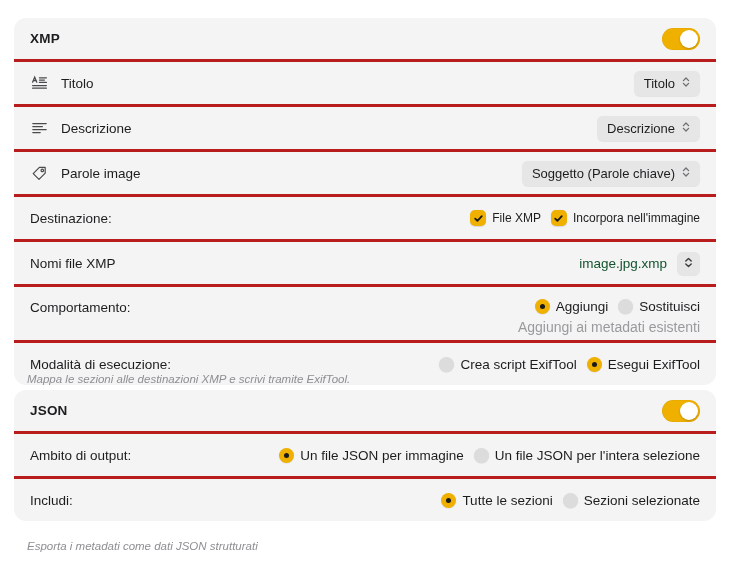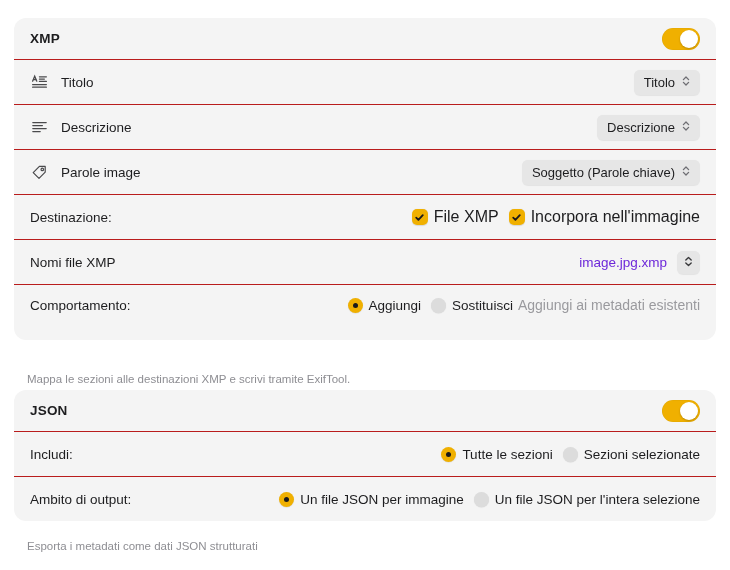--- a/index.html
+++ b/index.html
@@ -72,41 +72,42 @@
     box-shadow: 0 1px 2px rgba(0,0,0,.22);
   }
 
   
   .row {
     display: flex;
     align-items: center;
     min-height: 45px;
     padding: 0 16px;
     box-sizing: border-box;
-    border-top: 1px solid #b91c1c;
+    border-top: 3px solid #b91c1c;
     position: relative;
   }
   .row.tall { min-height: 56px; align-items: flex-start; padding-top: 12px; }
   .row-label {
     font-size: 13.5px;
     color: #1d1d1f;
     white-space: nowrap;
   }
   .row-left {
     display: flex;
     align-items: center;
     gap: 12px;
   }
   .row-right {
     margin-left: auto;
     display: flex;
     align-items: center;
     gap: 10px;
   }
   .row.tall .row-right {
+    flex-direction: column;
     align-items: flex-end;
     gap: 5px;
   }
   .row.tall .row-left { padding-top: 1px; }
 
   
   .lead-icon {
     width: 19px;
     height: 19px;
     flex: none;
@@ -133,41 +134,41 @@
   .chev {
     font-size: 10px;
     line-height: 1;
     color: #6e6e73;
     display: inline-block;
   }
 
   
   .plain-value {
     font-size: 13.5px;
-    color: #6d28d9;
+    color: #14532d;
     white-space: nowrap;
   }
   .stepper {
     width: 23px;
     height: 23px;
     border-radius: 6px;
     background: #e6e6e6;
     display: inline-flex;
     align-items: center;
     justify-content: center;
     box-shadow: 0 .5px 1px rgba(0,0,0,.07);
   }
   .stepper .chev { font-size: 11px; color: #3a3a3c; }
 
   
   .check-item {
     display: inline-flex;
     align-items: center;
     gap: 6px;
-    font-size: 16px;
+    font-size: 12px;
     color: #1d1d1f;
     white-space: nowrap;
   }
   .cbox {
     width: 16px;
     height: 16px;
     border-radius: 5px;
     flex: none;
     display: inline-flex;
     align-items: center;
@@ -210,20 +211,21 @@
     white-space: nowrap;
   }
 
   
   .footnote {
     position: absolute;
     left: 27px;
     font-size: 11.5px;
     color: #8e8e93;
     white-space: nowrap;
+    font-style: italic;
   }
   #foot-xmp  { top: 373px; }
   #foot-json { top: 540px; }
 </style>
 </head>
 <body>
 
 <div class="page">
 
   <section class="card" id="card-xmp">
@@ -363,67 +365,84 @@
           </span>
           <span class="radio-item">
             <span class="radio off"></span>
             <span>Sostituisci</span>
           </span>
         </div>
         <span class="hint">Aggiungi ai metadati esistenti</span>
       </div>
     </div>
 
+    <div class="row">
+      <div class="row-left">
+        <span class="row-label">Modalità di esecuzione:</span>
+      </div>
+      <div class="row-right">
+        <span class="radio-item">
+          <span class="radio off"></span>
+          <span>Crea script ExifTool</span>
+        </span>
+        <span class="radio-item">
+          <span class="radio">
+              <span class="dot"></span>
+            </span>
+          <span>Esegui ExifTool</span>
+        </span>
+      </div>
+    </div>
 
   </section>
 
   <div class="footnote" id="foot-xmp">Mappa le sezioni alle destinazioni XMP e scrivi tramite ExifTool.</div>
 
   <section class="card" id="card-json">
 
     <div class="card-header">
       <span class="card-title">JSON</span>
       <div class="toggle">
         <div class="knob"></div>
       </div>
     </div>
 
     <div class="row">
       <div class="row-left">
+        <span class="row-label">Ambito di output:</span>
+      </div>
+      <div class="row-right">
+        <span class="radio-item">
+          <span class="radio">
+              <span class="dot"></span>
+            </span>
+          <span>Un file JSON per immagine</span>
+        </span>
+        <span class="radio-item">
+          <span class="radio off"></span>
+          <span>Un file JSON per l'intera selezione</span>
+        </span>
+      </div>
+    </div>
+
+    <div class="row">
+      <div class="row-left">
         <span class="row-label">Includi:</span>
       </div>
       <div class="row-right">
         <span class="radio-item">
           <span class="radio">
               <span class="dot"></span>
             </span>
           <span>Tutte le sezioni</span>
         </span>
         <span class="radio-item">
           <span class="radio off"></span>
           <span>Sezioni selezionate</span>
         </span>
       </div>
     </div>
 
-    <div class="row">
-      <div class="row-left">
-        <span class="row-label">Ambito di output:</span>
-      </div>
-      <div class="row-right">
-        <span class="radio-item">
-          <span class="radio">
-              <span class="dot"></span>
-            </span>
-          <span>Un file JSON per immagine</span>
-        </span>
-        <span class="radio-item">
-          <span class="radio off"></span>
-          <span>Un file JSON per l'intera selezione</span>
-        </span>
-      </div>
-    </div>
-
   </section>
 
   <div class="footnote" id="foot-json">Esporta i metadati come dati JSON strutturati</div>
 
 </div>
 
 </body></html>

